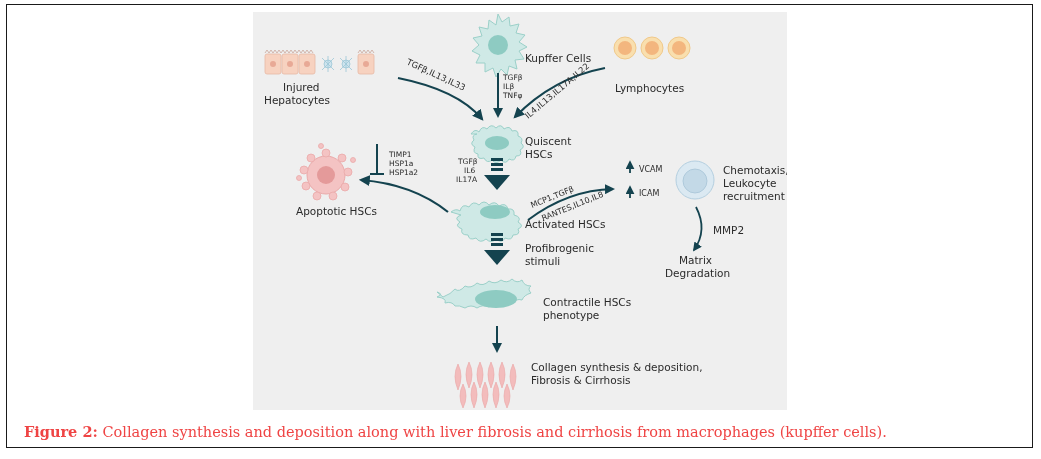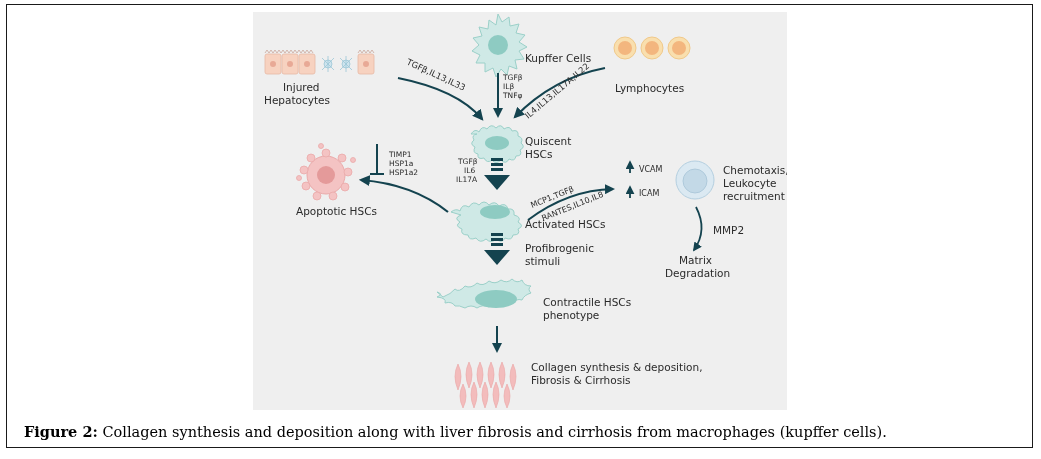--- a/index.html
+++ b/index.html
@@ -9,21 +9,21 @@
     border: 1.5px solid #1a1a1a; box-sizing: border-box; background: #fff;
   }
   .panel {
     position: absolute; left: 253px; top: 12px; width: 534px; height: 398px;
     background: #efefef;
   }
   svg.diagram { position: absolute; left: 0; top: 0; width: 534px; height: 398px; }
   .lbl { font-family: "DejaVu Sans", sans-serif; fill: #2a2a2a; }
   .caption {
     position: absolute; left: 24px; top: 423px;
-    font-family: "DejaVu Serif", "Liberation Serif", serif; font-size: 14.5px; color: #000000;
+    font-family: "DejaVu Serif", "Liberation Serif", serif; font-size: 14.5px; color: #ef4444;
     white-space: nowrap;
   }
   .caption b { font-weight: bold; }
 </style>
 </head>
 <body>
 
 <div class="frame"></div>
 
 <div class="panel">

